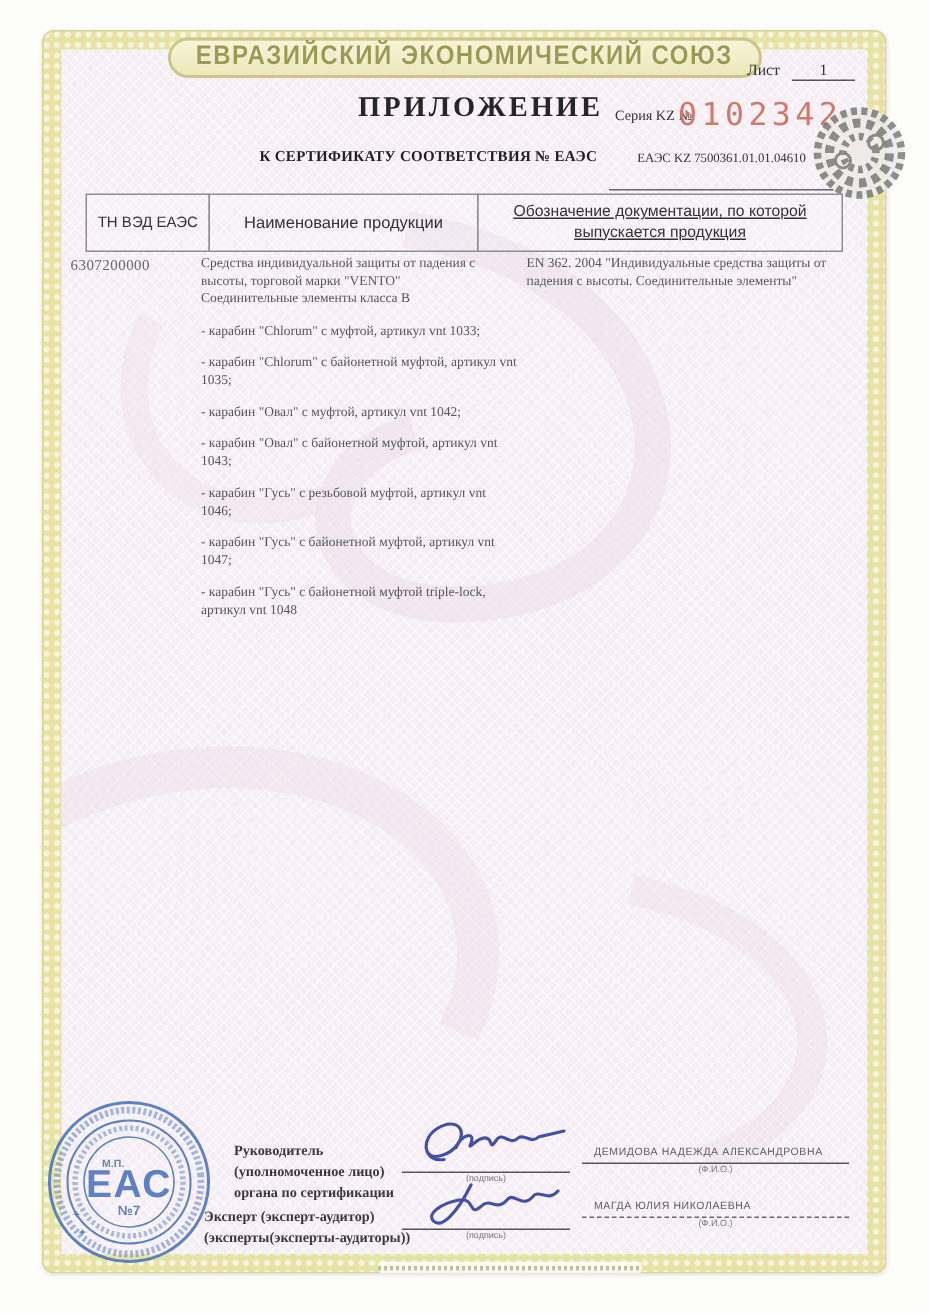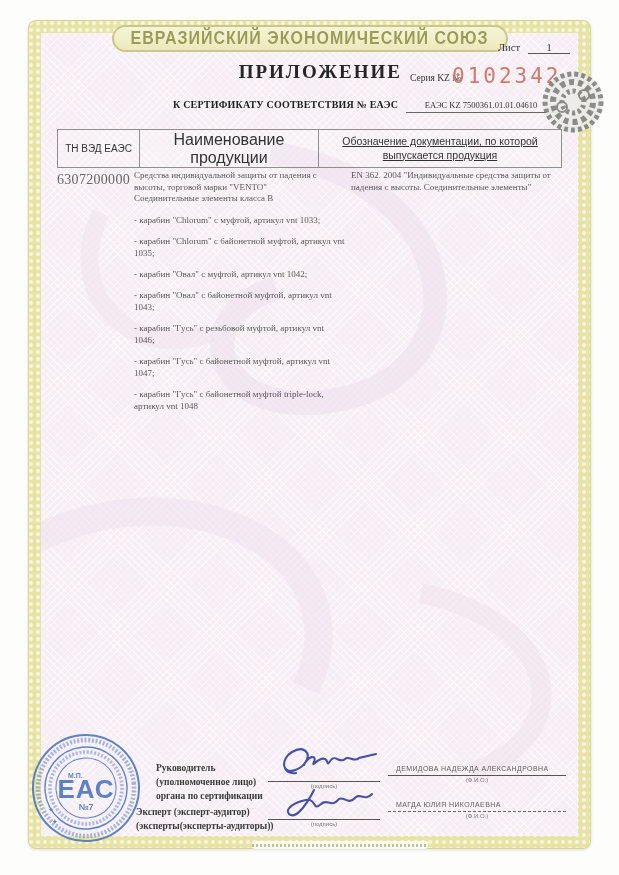--- a/index.html
+++ b/index.html
@@ -31,35 +31,35 @@
 
   .title{position:absolute;top:61px;left:226px;width:176px;text-align:right;
           font-size:19px;font-weight:bold;letter-spacing:2px;color:#262626;}
   .series-label{position:absolute;top:73px;left:399px;font-size:9.5px;color:#333;margin-left:11px;}
   .series-num{position:absolute;top:64px;left:452px;font-family:"DejaVu Sans Mono","Liberation Mono",monospace;
           font-size:21px;letter-spacing:3px;color:#d1796a;}
 
   .cert-label{position:absolute;top:99px;left:173px;font-size:10px;font-weight:bold;
           letter-spacing:.2px;color:#222;}
   .cert-num{position:absolute;top:100px;left:406px;width:150px;text-align:center;
-          font-size:8.5px;color:#333;border-bottom:1px solid #666;padding-bottom:2px;}
+          font-size:8.5px;color:#333;border-bottom:1px solid #666;padding-bottom:16px;}
 
   .emboss-stamp{position:absolute;top:71px;left:542px;width:62px;height:62px;opacity:.9;}
 
   .thead{position:absolute;left:57px;top:129px;width:505px;height:39px;display:flex;
           font-family:"Liberation Sans","DejaVu Sans",sans-serif;color:#333;}
   .thcell{border:1px solid #8f8f8f;display:flex;align-items:center;justify-content:center;
           text-align:center;box-sizing:border-box;background:rgba(255,255,255,.12);}
   .thc1{width:83px;font-size:10px;}
-  .thc2{flex:1;margin-left:-1px;font-size:16px;}
+  .thc2{flex:1;margin-left:-1px;font-size:11px;}
   .thc3{width:244px;margin-left:-1px;font-size:10.5px;line-height:1.25;padding:0 6px;text-decoration:underline;}
 
   .body-text{font-size:9px;color:#585858;line-height:1.3;}
   .preline{white-space:pre-line;}
-  .code{position:absolute;left:57px;top:171px;font-size:14px;color:#666;letter-spacing:.3px;}
+  .code{position:absolute;left:47px;top:171px;font-size:10px;color:#666;letter-spacing:.3px;}
   .col2{position:absolute;left:134px;top:170px;width:212px;}
   .col3{position:absolute;left:351px;top:170px;width:205px;}
   .intro{margin-bottom:10px;}
   .pitem{margin-bottom:9.5px;}
 
   .role{position:absolute;left:136px;width:160px;font-size:9.5px;font-weight:bold;
         line-height:1.45;color:#3a3a3a;}
   .sigline{position:absolute;width:112px;border-top:1px solid #555;text-align:center;
         font-size:6px;color:#777;padding-top:1px;font-family:"Liberation Sans",sans-serif;}
   .nameblock{position:absolute;left:388px;width:178px;}

